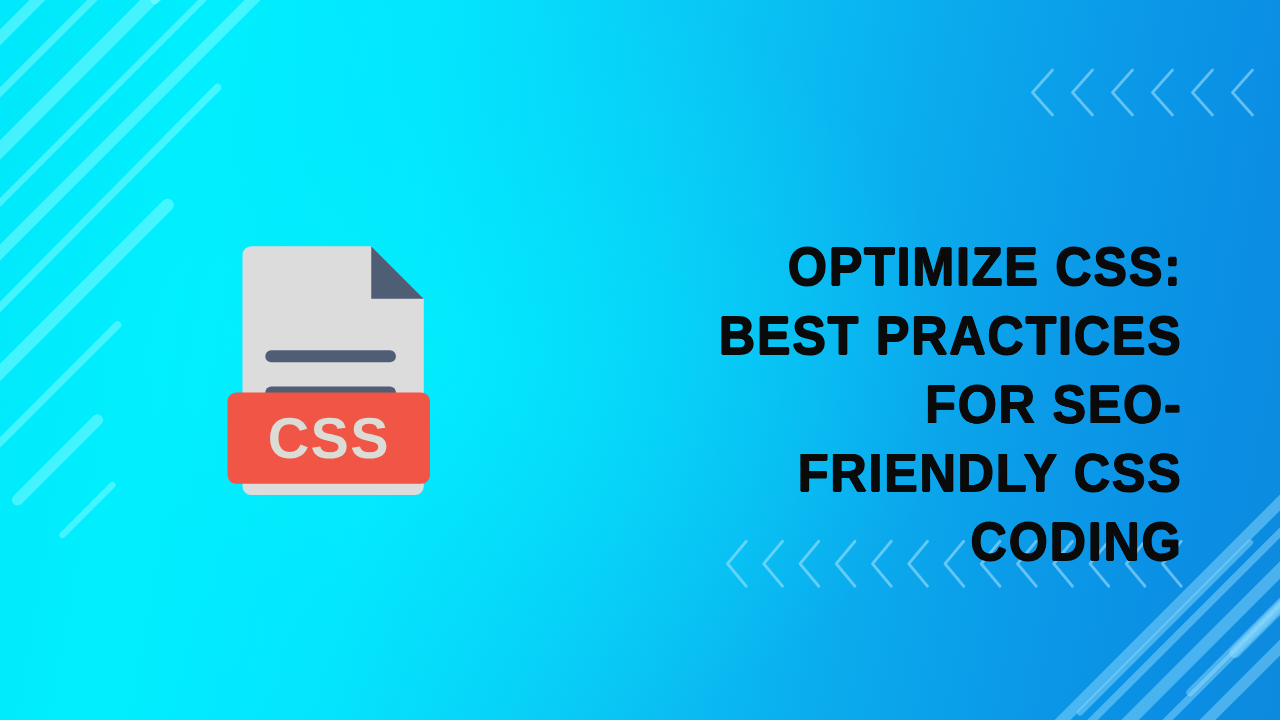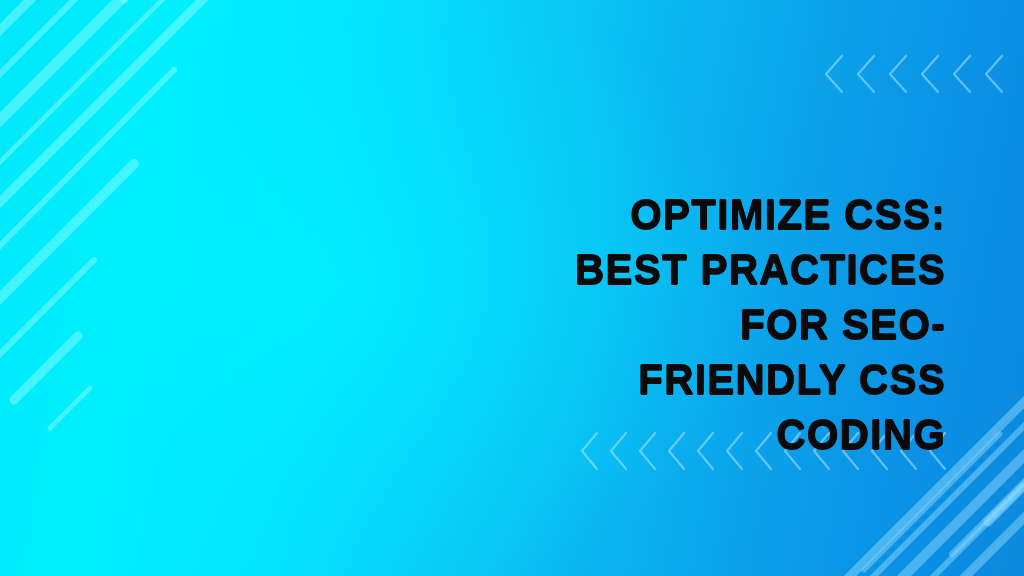--- a/index.html
+++ b/index.html
@@ -258,16 +258,29 @@
           <path d="M21 5 L6 23 L21 41"></path>
         </svg>
       </span>
     <span class="chevron">
         <svg width="28" height="46" viewBox="0 0 28 46">
           <path d="M21 5 L6 23 L21 41"></path>
         </svg>
       </span>
   </div>
 
+  <div id="file-icon">
+    <svg viewBox="0 0 166 208">
+
+      <path class="doc-body" d="M14 12 a7 7 0 0 1 7 -7 h96 l42 42 v150 a7 7 0 0 1 -7 7 h-131 a7 7 0 0 1 -7 -7 Z"></path>
+      <path class="doc-fold" d="M117 5 l42 42 h-42 Z"></path>
+
+      <line class="doc-line" x1="37" y1="93" x2="132" y2="93"></line>
+      <line class="doc-line" x1="37" y1="122" x2="132" y2="122"></line>
+
+      <rect class="badge-rect" x="2" y="122" width="162" height="73" rx="7" ry="7"></rect>
+      <text class="badge-text" x="83" y="174" text-anchor="middle">CSS</text>
+    </svg>
+  </div>
 
   <h1 id="headline">OPTIMIZE CSS: BEST PRACTICES FOR SEO-FRIENDLY CSS CODING</h1>
 
 </div>
 
 </body></html>

